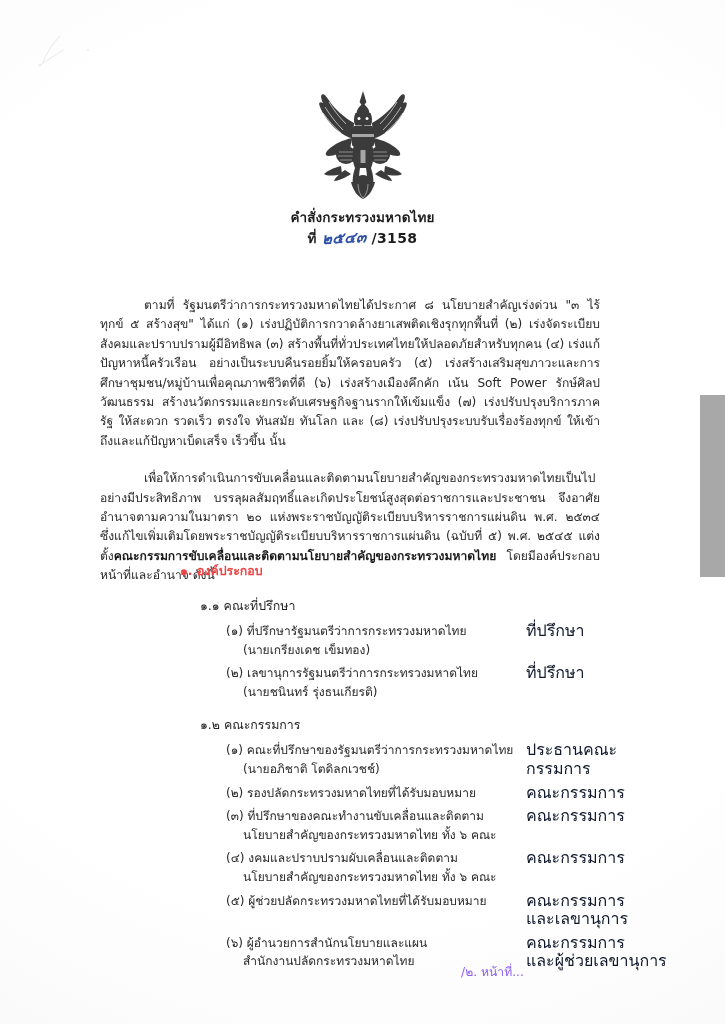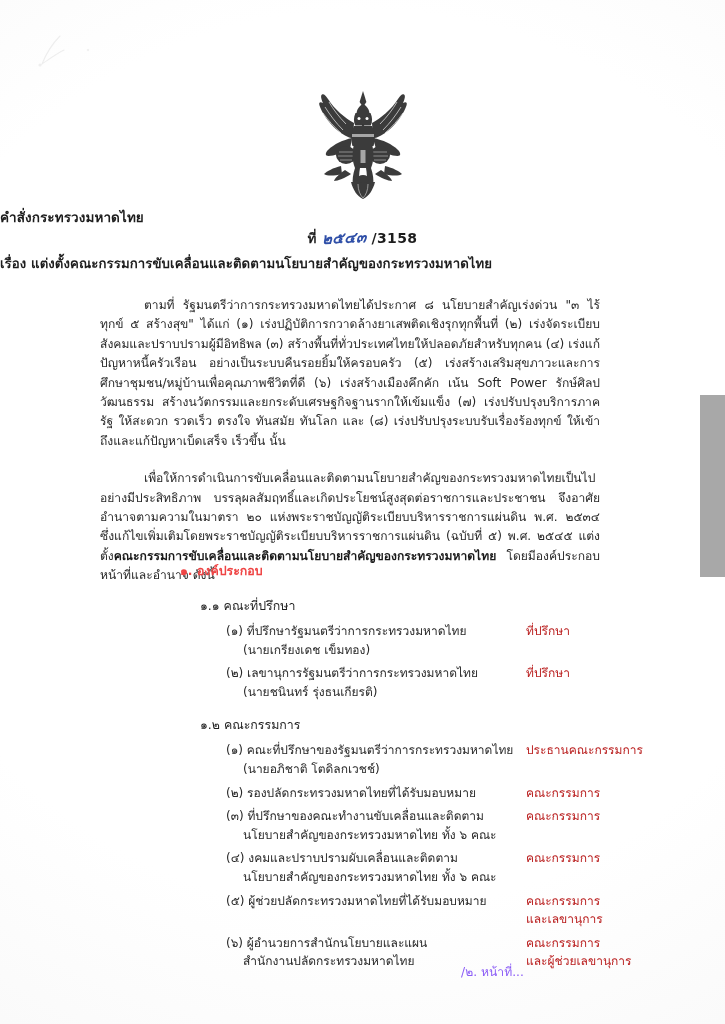--- a/index.html
+++ b/index.html
@@ -41,20 +41,21 @@
   
   #emblem-wrap{
     position:absolute;left:0;right:0;top:86px;
     display:flex;justify-content:center;
   }
   #garuda-emblem{display:block;}
 
   
   .doc-head{
     position:absolute;left:0;right:0;
+    text-align:center;
     color:#1d1d1d;
     font-size:13.5px;
     letter-spacing:.1px;
   }
   #order-title{top:206px;font-weight:600;}
   #order-number-row{
     top:226px;
     display:flex;justify-content:center;align-items:baseline;gap:5px;
   }
   #order-number-label{font-weight:600;color:#1d1d1d;font-size:13.5px;}
@@ -109,21 +110,21 @@
     width:296px;flex:0 0 296px;
     color:#272727;font-size:12px;line-height:18.6px;
   }
   .entry-num{display:inline;}
   .entry-sub{
     display:block;margin-left:17px;
     color:#272727;font-size:12px;line-height:18.6px;
   }
   .entry-role{
     flex:1;
-    color:#b91c1c;font-size:12px;line-height:18.6px;
+    color:#0f172a;font-size:16px;line-height:18.6px;
     padding-left:4px;
   }
   .entry-role span{display:block;}
 
   
   #page-footer{
     position:absolute;
     left:0;right:0;top:962px;
     text-align:center;
     color:#8b5cf6;font-size:12.2px;
@@ -223,21 +224,20 @@
   </div>
 
   <div class="doc-head" id="order-title">คำสั่งกระทรวงมหาดไทย</div>
 
   <div class="doc-head" id="order-number-row">
     <span id="order-number-label">ที่</span>
     <span id="order-number-value">๒๕๔๓</span>
     <span id="order-year">/3158</span>
   </div>
 
-  <div class="doc-head" id="order-subject">เรื่อง แต่งตั้งคณะกรรมการขับเคลื่อนและติดตามนโยบายสำคัญของกระทรวงมหาดไทย</div>
 
   <div id="body-block">
 
     <p class="para">
       <span class="indent"></span><span>ตามที่ รัฐมนตรีว่าการกระทรวงมหาดไทยได้ประกาศ ๘ นโยบายสำคัญเร่งด่วน "๓ ไร้ทุกข์ ๕ สร้างสุข" ได้แก่ (๑) เร่งปฏิบัติการกวาดล้างยาเสพติดเชิงรุกทุกพื้นที่ (๒) เร่งจัดระเบียบสังคมและปราบปรามผู้มีอิทธิพล (๓) สร้างพื้นที่ทั่วประเทศไทยให้ปลอดภัยสำหรับทุกคน (๔) เร่งแก้ปัญหาหนี้ครัวเรือน อย่างเป็นระบบคืนรอยยิ้มให้ครอบครัว (๕) เร่งสร้างเสริมสุขภาวะและการศึกษาชุมชน/หมู่บ้านเพื่อคุณภาพชีวิตที่ดี (๖) เร่งสร้างเมืองคึกคัก เน้น Soft Power รักษ์ศิลปวัฒนธรรม สร้างนวัตกรรมและยกระดับเศรษฐกิจฐานรากให้เข้มแข็ง (๗) เร่งปรับปรุงบริการภาครัฐ ให้สะดวก รวดเร็ว ตรงใจ ทันสมัย ทันโลก และ (๘) เร่งปรับปรุงระบบรับเรื่องร้องทุกข์ ให้เข้าถึงและแก้ปัญหาเบ็ดเสร็จ เร็วขึ้น นั้น</span>
     </p>
 
     <p class="para">
       <span class="indent"></span><span>เพื่อให้การดำเนินการขับเคลื่อนและติดตามนโยบายสำคัญของกระทรวงมหาดไทยเป็นไปอย่างมีประสิทธิภาพ บรรลุผลสัมฤทธิ์และเกิดประโยชน์สูงสุดต่อราชการและประชาชน จึงอาศัยอำนาจตามความในมาตรา ๒๐ แห่งพระราชบัญญัติระเบียบบริหารราชการแผ่นดิน พ.ศ. ๒๕๓๔ ซึ่งแก้ไขเพิ่มเติมโดยพระราชบัญญัติระเบียบบริหารราชการแผ่นดิน (ฉบับที่ ๕) พ.ศ. ๒๕๔๕ แต่งตั้ง</span><b>คณะกรรมการขับเคลื่อนและติดตามนโยบายสำคัญของกระทรวงมหาดไทย</b><span> โดยมีองค์ประกอบ หน้าที่และอำนาจ ดังนี้</span>
     </p>

